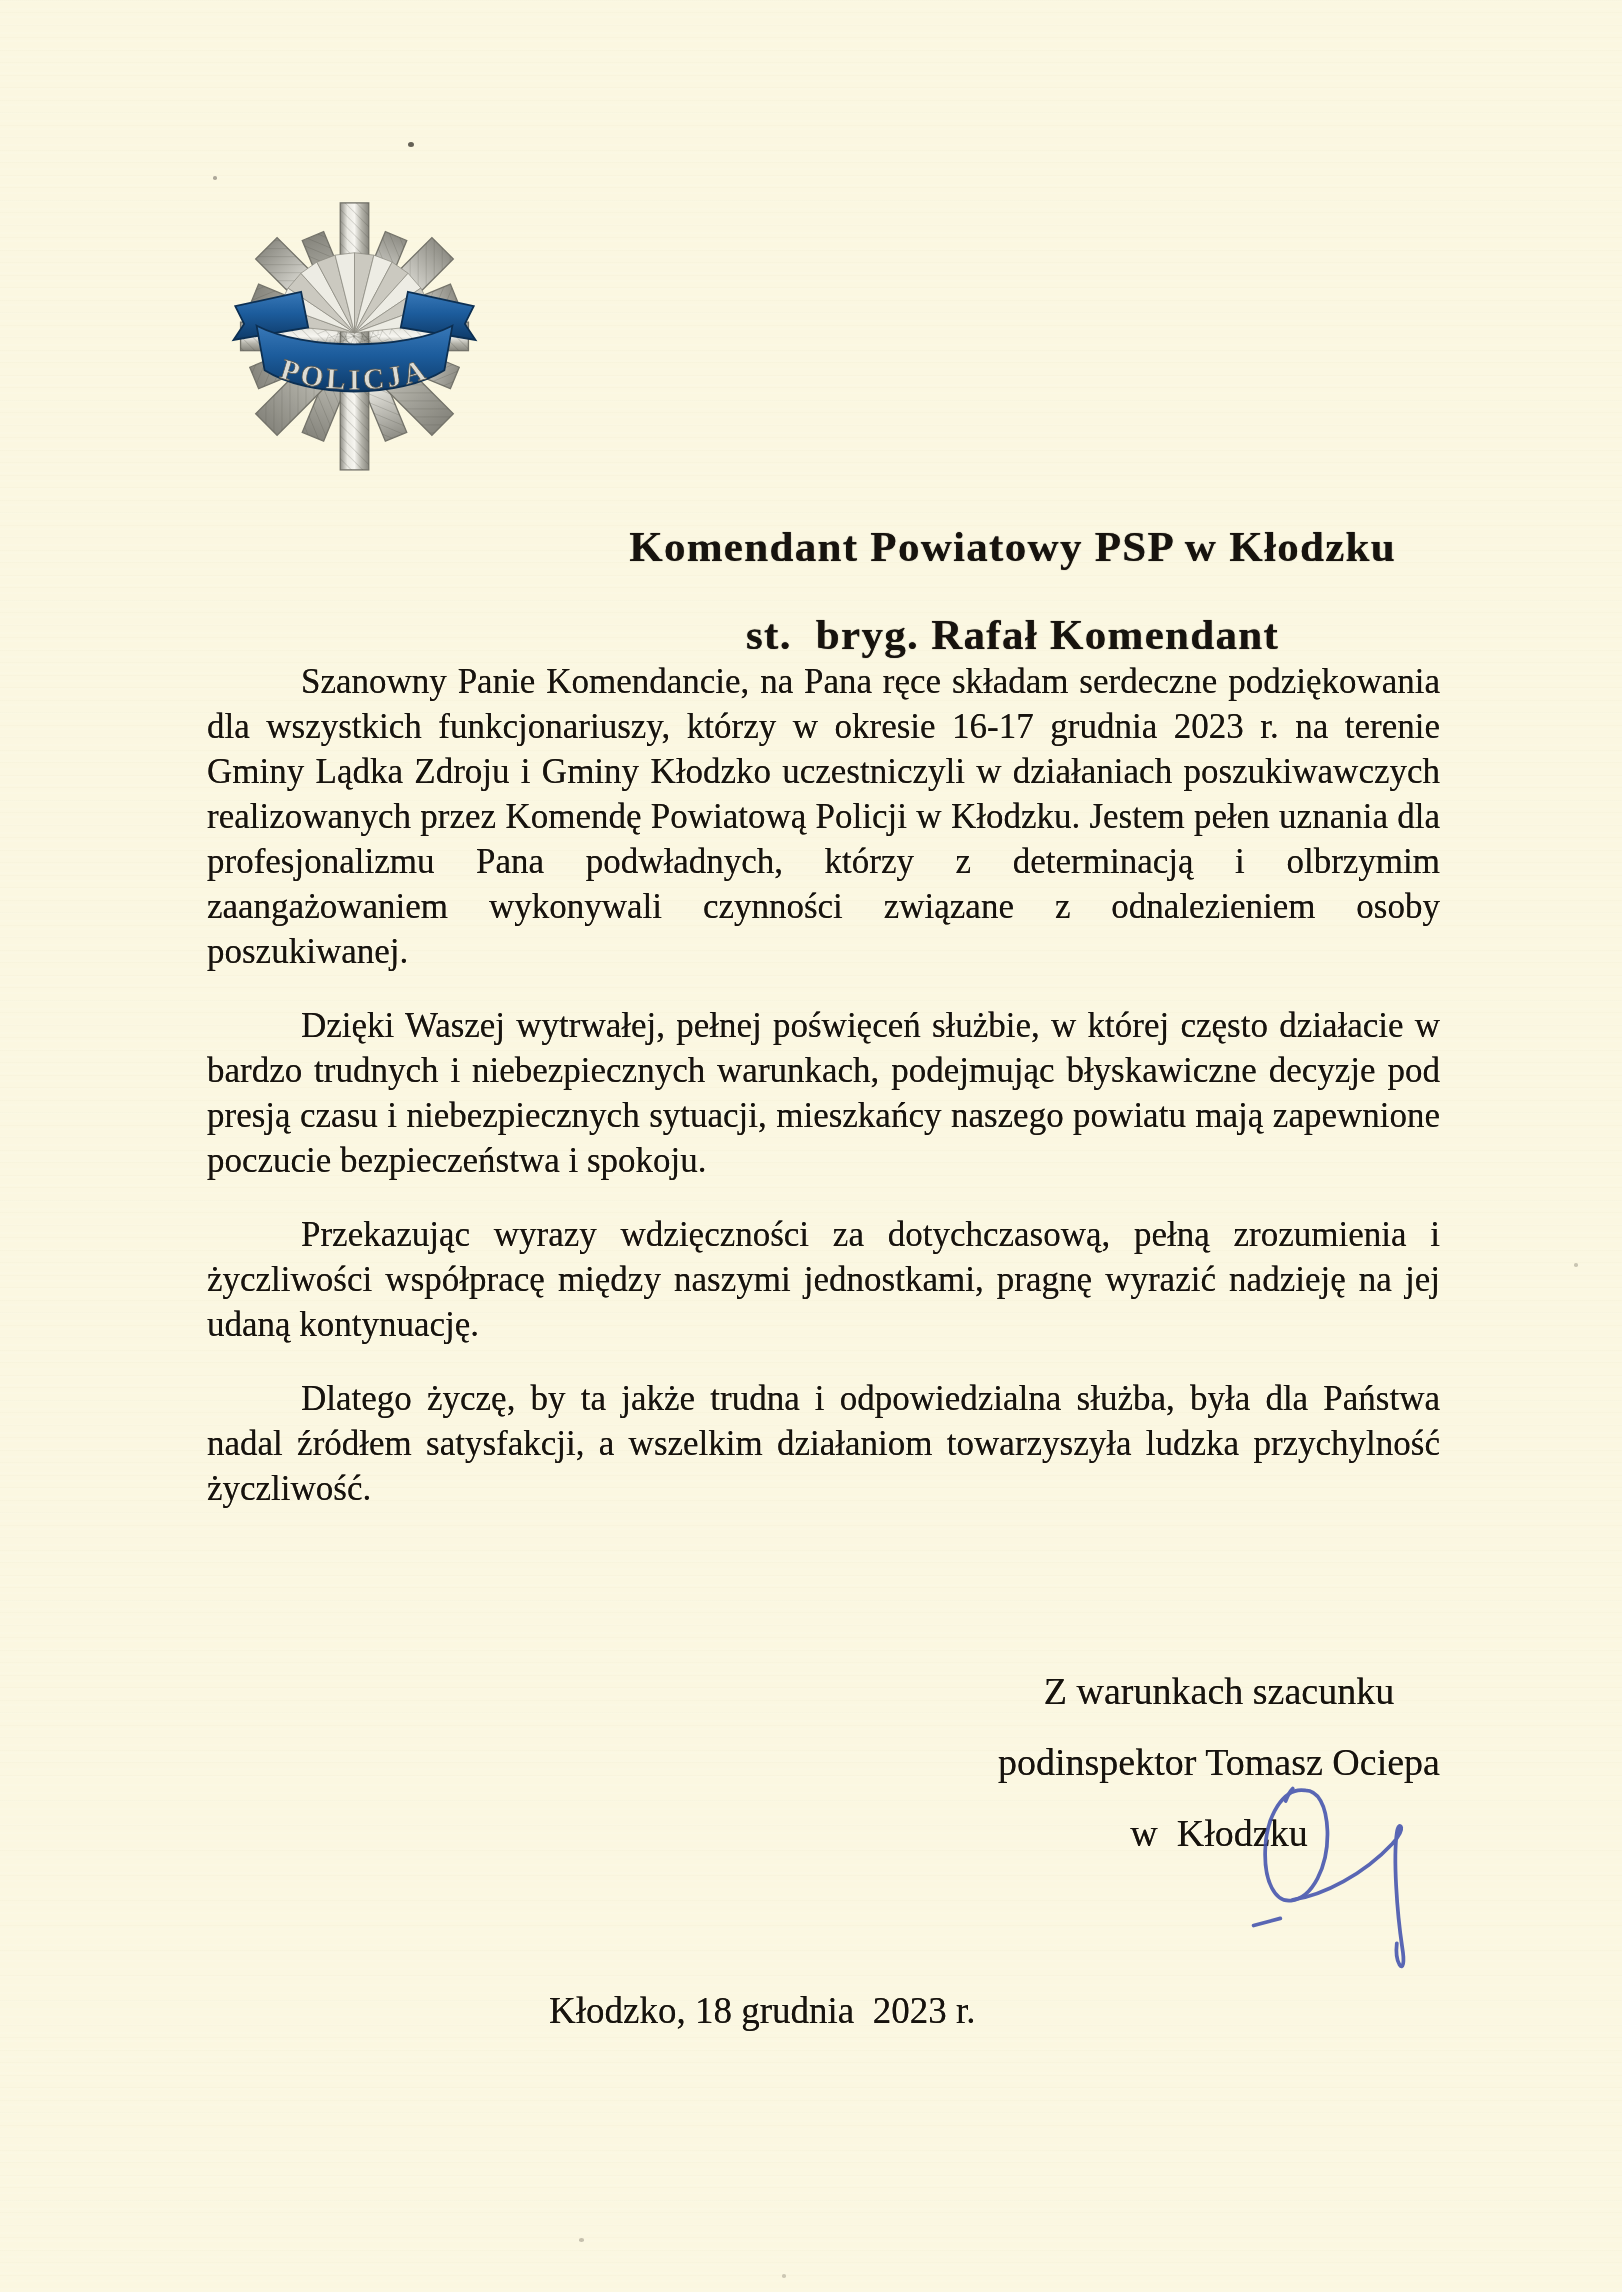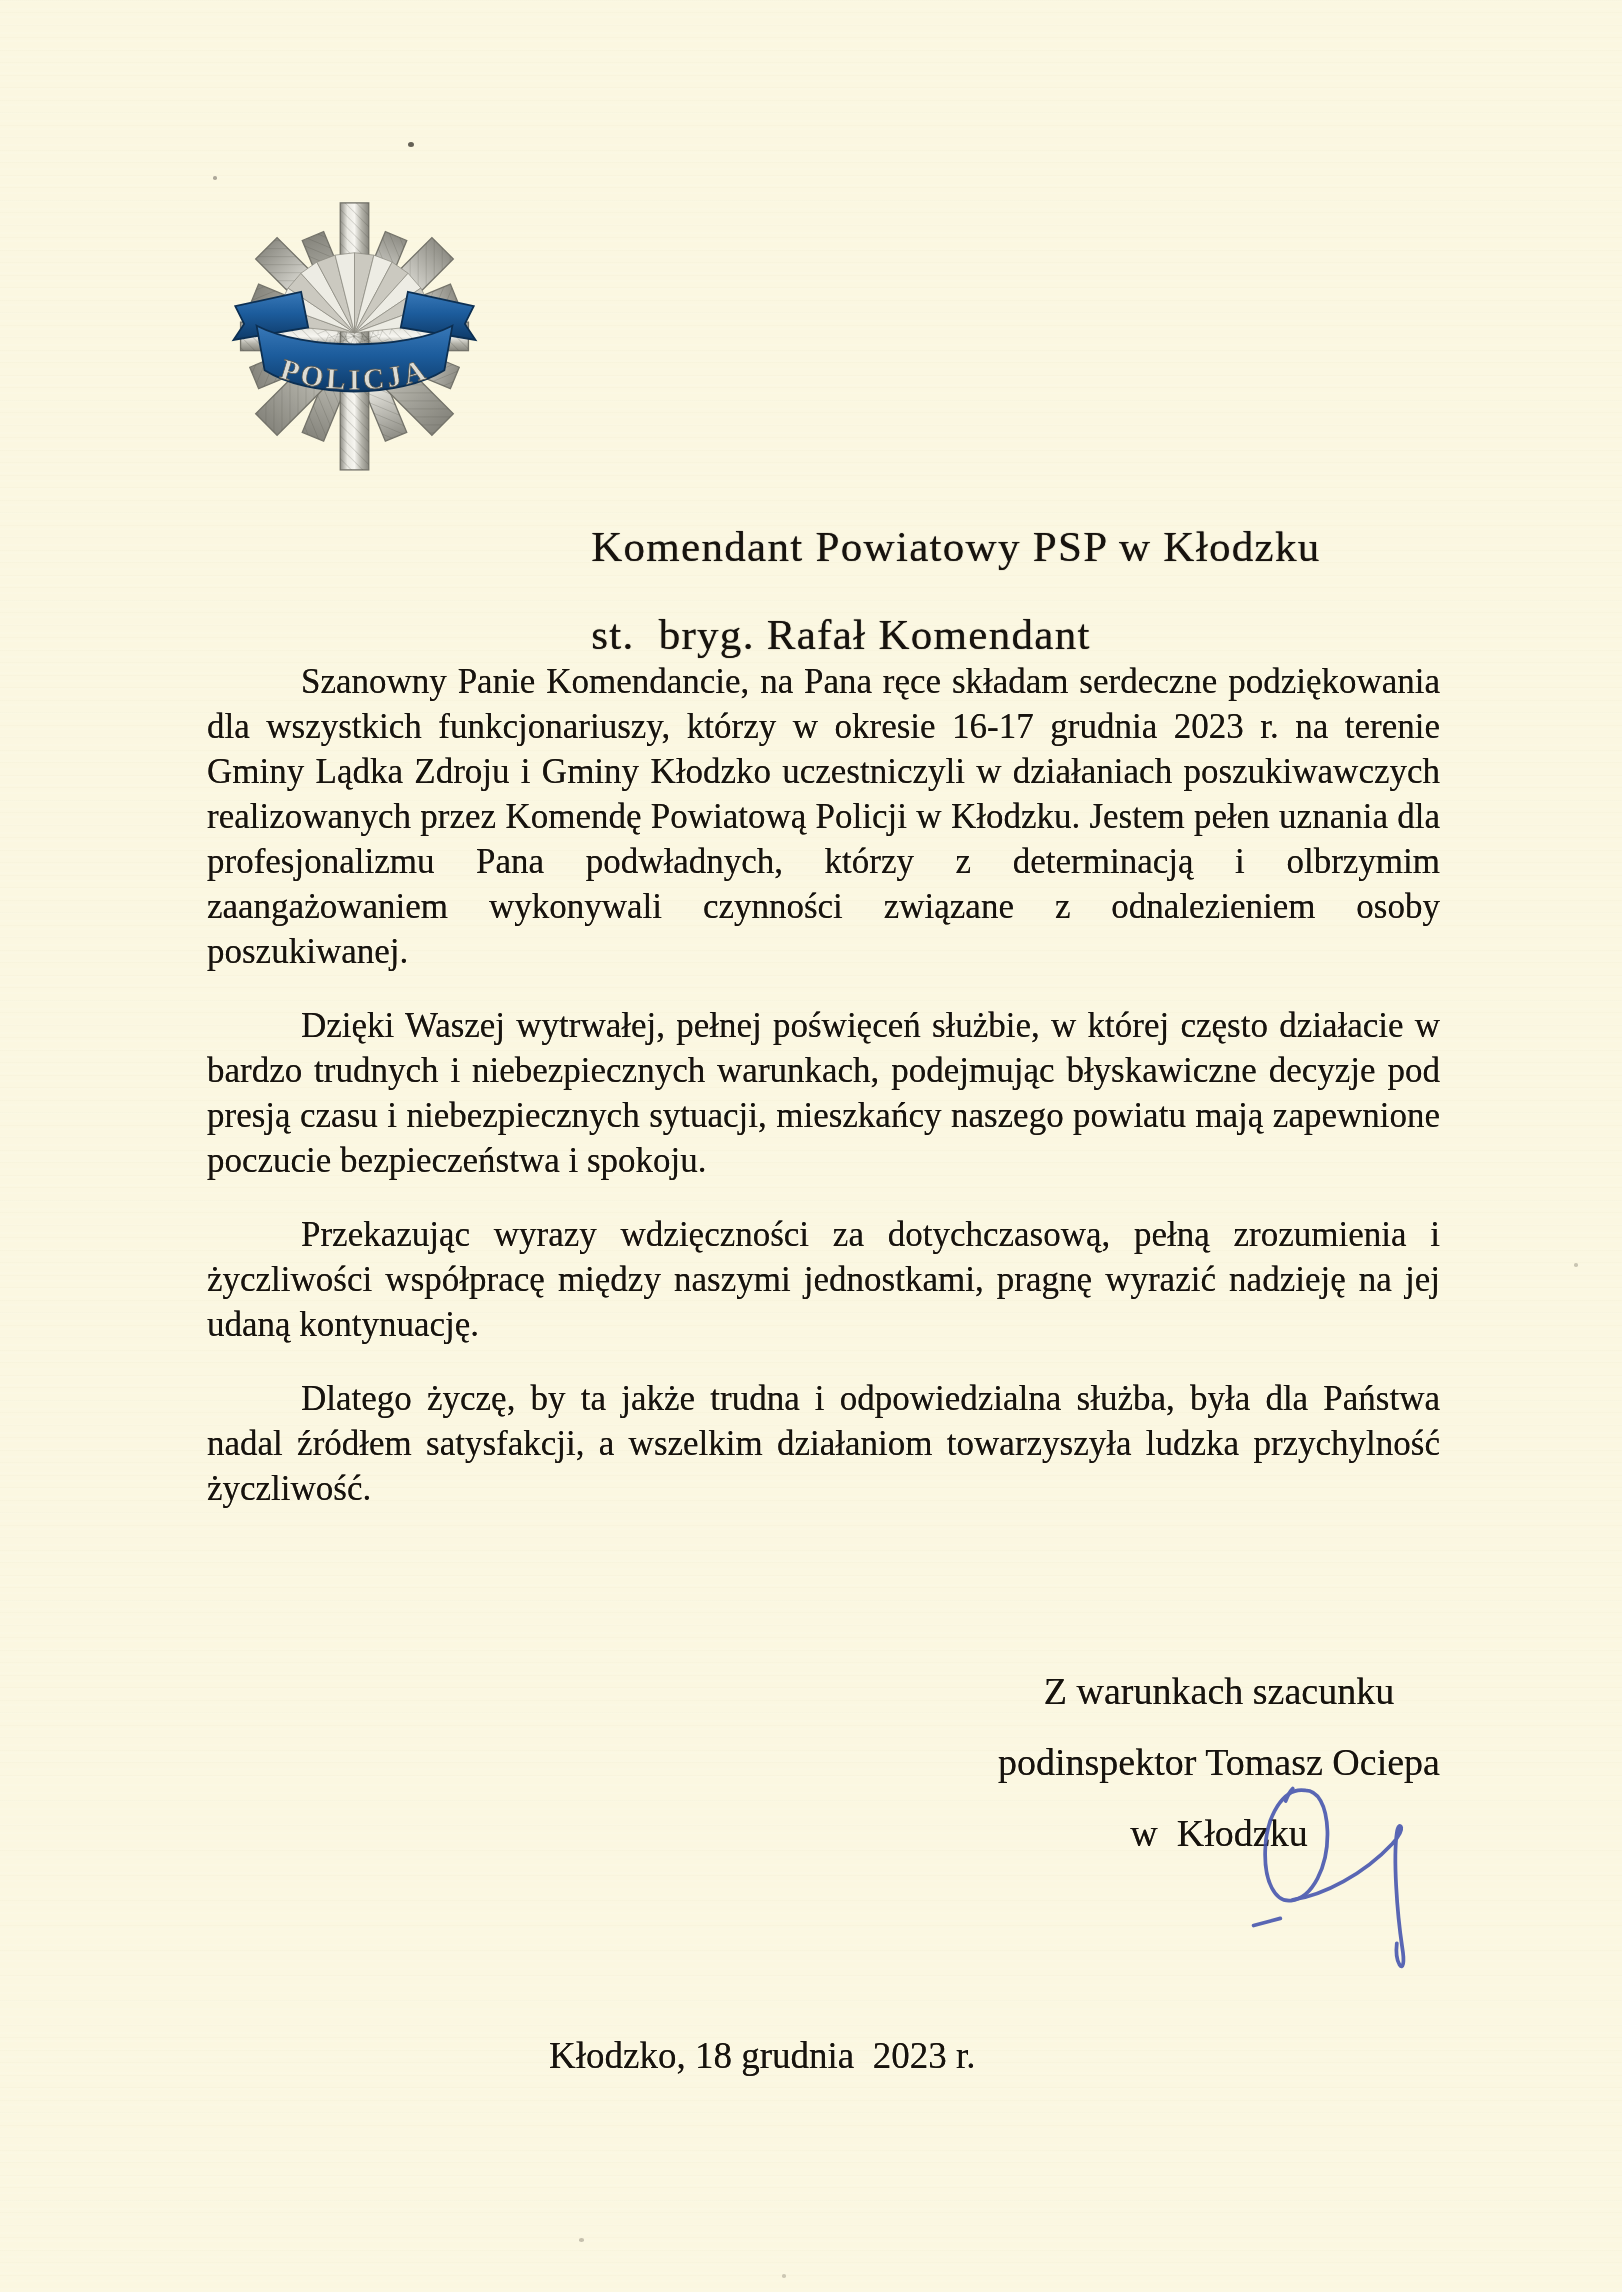--- a/index.html
+++ b/index.html
@@ -13,42 +13,41 @@
   }
   .page::before{
     content:"";position:absolute;inset:0;pointer-events:none;
     background:
       repeating-linear-gradient(180deg, rgba(255,255,253,0.07) 0 1.8px, rgba(0,0,0,0) 1.8px 8px),
       repeating-linear-gradient(180deg, rgba(150,130,70,0.025) 0 0.9px, rgba(0,0,0,0) 0.9px 12.5px);
   }
   .badge{position:absolute;left:221px;top:192px;width:267px;height:287px;}
   .letter-head{
     position:absolute;top:481px;right:189px;width:891px;
-    text-align:left;font-weight:normal;font-size:43px;line-height:44px;
+    text-align:center;font-weight:bold;font-size:43px;line-height:44px;
     letter-spacing:1.3px;white-space:pre-wrap;
     text-shadow:0 0 0.9px rgba(20,15,10,.85);
   }
   .body-text{
     position:absolute;left:207px;top:659px;width:1233px;
     font-size:35px;line-height:45px;text-align:justify;
     text-shadow:0 0 0.6px rgba(22,17,12,.8);
   }
   .body-text p{margin:0 0 29px 0;text-indent:94px;}
   .closing{
     position:absolute;left:976px;top:1656px;width:486px;
     text-align:center;font-size:38px;
     text-shadow:0 0 0.6px rgba(22,17,12,.8);
   }
   .closing .cl{display:block;line-height:71px;white-space:pre-wrap;}
   .signature-svg{position:absolute;left:1239px;top:1769px;width:192px;height:209px;}
   .dateline{
     position:absolute;left:549px;top:1989px;
     font-size:37px;white-space:pre-wrap;
     text-shadow:0 0 0.6px rgba(22,17,12,.8);
-    margin-top:45px;
   }
   .speck{position:absolute;border-radius:50%;pointer-events:none;}
   .s1{left:408px;top:142px;width:6.2px;height:5.3px;background:#4a463d;opacity:.85;}
   .s2{left:213px;top:176px;width:3.6px;height:3.6px;background:#8b867a;opacity:.7;}
   .s3{left:579px;top:2238px;width:4.5px;height:3.6px;background:#9a9484;opacity:.55;}
   .s4{left:782px;top:2274px;width:3.6px;height:3.6px;background:#a09a8a;opacity:.5;}
   .s5{left:1574px;top:1263px;width:3.6px;height:3.6px;background:#9a9484;opacity:.5;}
 </style>
 </head>
 <body>

